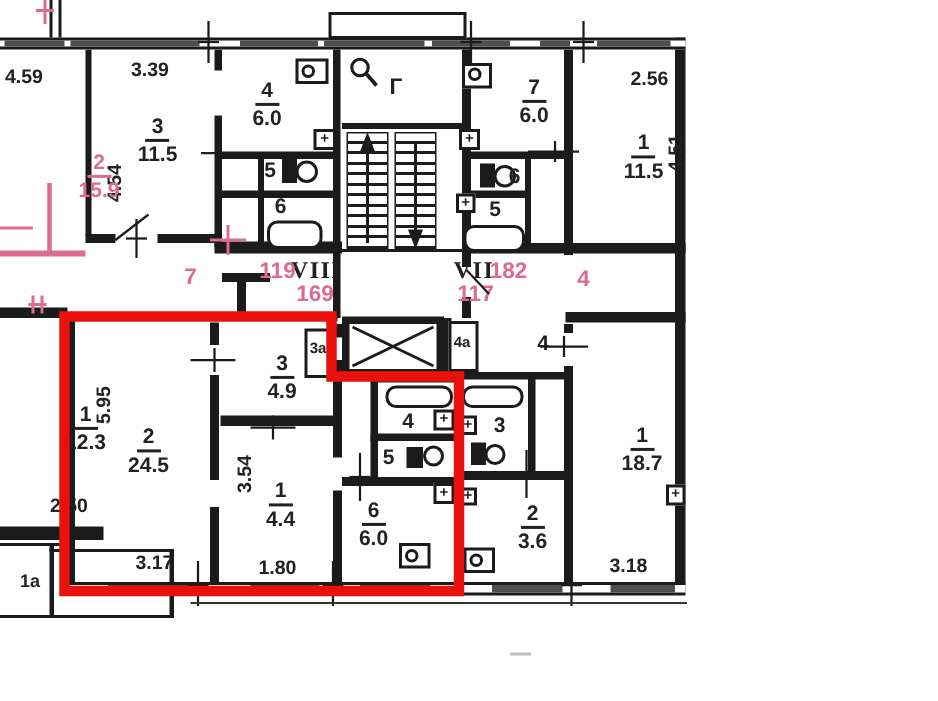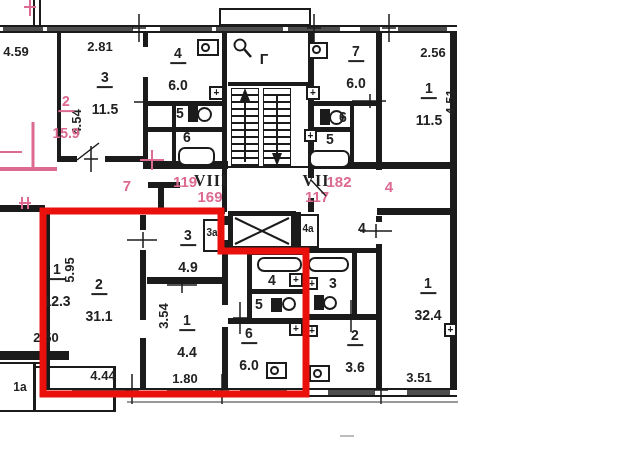--- a/index.html
+++ b/index.html
@@ -17,21 +17,21 @@
   .vent{position:absolute;border:2px solid #1b1b1b;box-sizing:border-box;background:#fff;
         display:flex;align-items:center;justify-content:center;
         font:700 10px "Liberation Sans",sans-serif;color:#1b1b1b;line-height:1;}
   .lbl{position:absolute;color:#222;font-weight:700;white-space:nowrap;
        transform:translate(-50%,-50%);line-height:1;}
   .lbl.rot{transform:translate(-50%,-50%) rotate(-90deg);}
   .lbl.serif{font-family:"Liberation Serif",serif;letter-spacing:1px;}
   .frac{position:absolute;transform:translate(-50%,-50%);text-align:center;
         font-weight:700;color:#222;line-height:1.1;}
   .frac .num{display:inline-block;border-bottom:2px solid #222;padding:0 4px 1px;}
-  .frac .den{display:block;padding-top:14px;}
+  .frac .den{display:block;padding-top:1px;}
   svg#overlay{position:absolute;left:0;top:0;pointer-events:none;}
 </style>
 </head>
 <body>
 
 <div id="plan" style="width: 625px; height: 467px;">
     <div class="wall" style="left: 33px; top: 0px; width: 2px; height: 27px;"></div>
     <div class="wall" style="left: 39px; top: 0px; width: 2px; height: 27px;"></div>
     <div class="wall" style="left: 57px; top: 33px; width: 4px; height: 124px;"></div>
     <div class="wall" style="left: 143px; top: 33px; width: 5px; height: 14px;"></div>
@@ -141,29 +141,29 @@
     <div class="vent" style="left: 306px; top: 277px; width: 12px; height: 13px;">
       <span>+</span>
     </div>
     <div class="vent" style="left: 306px; top: 325px; width: 12px; height: 12px;">
       <span>+</span>
     </div>
     <div class="vent" style="left: 444px; top: 323px; width: 13px; height: 14px;">
       <span>+</span>
     </div>
     <span class="lbl" style="left: 16px; top: 51px; font-size: 13px;">4.59</span>
-    <span class="lbl" style="left: 100px; top: 46px; font-size: 13px;">2.81</span>
+    <span class="lbl" style="left: 100px; top: 46px; font-size: 13px;">3.39</span>
     <span class="lbl rot" style="left: 76px; top: 122px; font-size: 13px;">4.54</span>
     <span class="lbl" style="left: 433px; top: 52px; font-size: 13px;">2.56</span>
     <span class="lbl rot" style="left: 450px; top: 102px; font-size: 13px;">4.51</span>
     <span class="lbl rot" style="left: 69px; top: 270px; font-size: 13px;">5.95</span>
     <span class="lbl rot" style="left: 163px; top: 316px; font-size: 13px;">3.54</span>
-    <span class="lbl" style="left: 103px; top: 375px; font-size: 13px;">4.44</span>
+    <span class="lbl" style="left: 103px; top: 375px; font-size: 13px;">3.17</span>
     <span class="lbl" style="left: 185px; top: 378px; font-size: 13px;">1.80</span>
-    <span class="lbl" style="left: 419px; top: 377px; font-size: 13px;">3.51</span>
+    <span class="lbl" style="left: 419px; top: 377px; font-size: 13px;">3.18</span>
     <span class="lbl" style="left: 46px; top: 337px; font-size: 13px;">2.50</span>
     <span class="lbl" style="left: 180px; top: 113px; font-size: 14px;">5</span>
     <span class="lbl" style="left: 187px; top: 137px; font-size: 14px;">6</span>
     <span class="lbl" style="left: 343px; top: 117px; font-size: 14px;">6</span>
     <span class="lbl" style="left: 330px; top: 139px; font-size: 14px;">5</span>
     <span class="lbl" style="left: 272px; top: 280px; font-size: 14px;">4</span>
     <span class="lbl" style="left: 259px; top: 304px; font-size: 14px;">5</span>
     <span class="lbl" style="left: 212px; top: 233px; font-size: 10px;">3a</span>
     <span class="lbl" style="left: 308px; top: 229px; font-size: 10px;">4a</span>
     <span class="lbl" style="left: 362px; top: 228px; font-size: 14px;">4</span>
@@ -176,25 +176,25 @@
     <span class="lbl" style="left: 185px; top: 181px; font-size: 15px; color: rgb(221, 106, 146);">119</span>
     <span class="lbl" style="left: 210px; top: 196px; font-size: 15px; color: rgb(221, 106, 146);">169</span>
     <span class="lbl" style="left: 339px; top: 181px; font-size: 15px; color: rgb(221, 106, 146);">182</span>
     <span class="lbl" style="left: 317px; top: 196px; font-size: 15px; color: rgb(221, 106, 146);">117</span>
     <span class="lbl" style="left: 389px; top: 186px; font-size: 15px; color: rgb(221, 106, 146);">4</span>
     <div class="frac" style="left: 105px; top: 94px; font-size: 14px;"><span class="num">3</span><span class="den">11.5</span></div>
     <div class="frac" style="left: 178px; top: 70px; font-size: 14px;"><span class="num">4</span><span class="den">6.0</span></div>
     <div class="frac" style="left: 66px; top: 118px; font-size: 14px; color: rgb(221, 106, 146);"><span class="num" style="border-color: rgb(221, 106, 146);">2</span><span class="den">15.9</span></div>
     <div class="frac" style="left: 356px; top: 68px; font-size: 14px;"><span class="num">7</span><span class="den">6.0</span></div>
     <div class="frac" style="left: 429px; top: 105px; font-size: 14px;"><span class="num">1</span><span class="den">11.5</span></div>
-    <div class="frac" style="left: 99px; top: 301px; font-size: 14px;"><span class="num">2</span><span class="den">31.1</span></div>
+    <div class="frac" style="left: 99px; top: 301px; font-size: 14px;"><span class="num">2</span><span class="den">24.5</span></div>
     <div class="frac" style="left: 188px; top: 252px; font-size: 14px;"><span class="num">3</span><span class="den">4.9</span></div>
     <div class="frac" style="left: 187px; top: 337px; font-size: 14px;"><span class="num">1</span><span class="den">4.4</span></div>
     <div class="frac" style="left: 249px; top: 350px; font-size: 14px;"><span class="num">6</span><span class="den">6.0</span></div>
-    <div class="frac" style="left: 428px; top: 300px; font-size: 14px;"><span class="num">1</span><span class="den">32.4</span></div>
+    <div class="frac" style="left: 428px; top: 300px; font-size: 14px;"><span class="num">1</span><span class="den">18.7</span></div>
     <div class="frac" style="left: 355px; top: 352px; font-size: 14px;"><span class="num">2</span><span class="den">3.6</span></div>
     <div class="frac" style="left: 57px; top: 286px; font-size: 14px;"><span class="num">1</span><span class="den">12.3</span></div>
     <svg id="overlay" width="625" height="467">
       <line x1="134" y1="102" x2="168" y2="102" stroke="#1b1b1b" stroke-width="1.5"></line>
       <line x1="146" y1="95" x2="146" y2="109" stroke="#1b1b1b" stroke-width="1.5"></line>
       <line x1="127" y1="240" x2="157" y2="240" stroke="#1b1b1b" stroke-width="1.5"></line>
       <line x1="143" y1="232" x2="143" y2="248" stroke="#1b1b1b" stroke-width="1.5"></line>
       <line x1="167" y1="285" x2="197" y2="285" stroke="#1b1b1b" stroke-width="1.5"></line>
       <line x1="182" y1="277" x2="182" y2="293" stroke="#1b1b1b" stroke-width="1.5"></line>
       <line x1="240" y1="302" x2="240" y2="334" stroke="#1b1b1b" stroke-width="1.5"></line>

